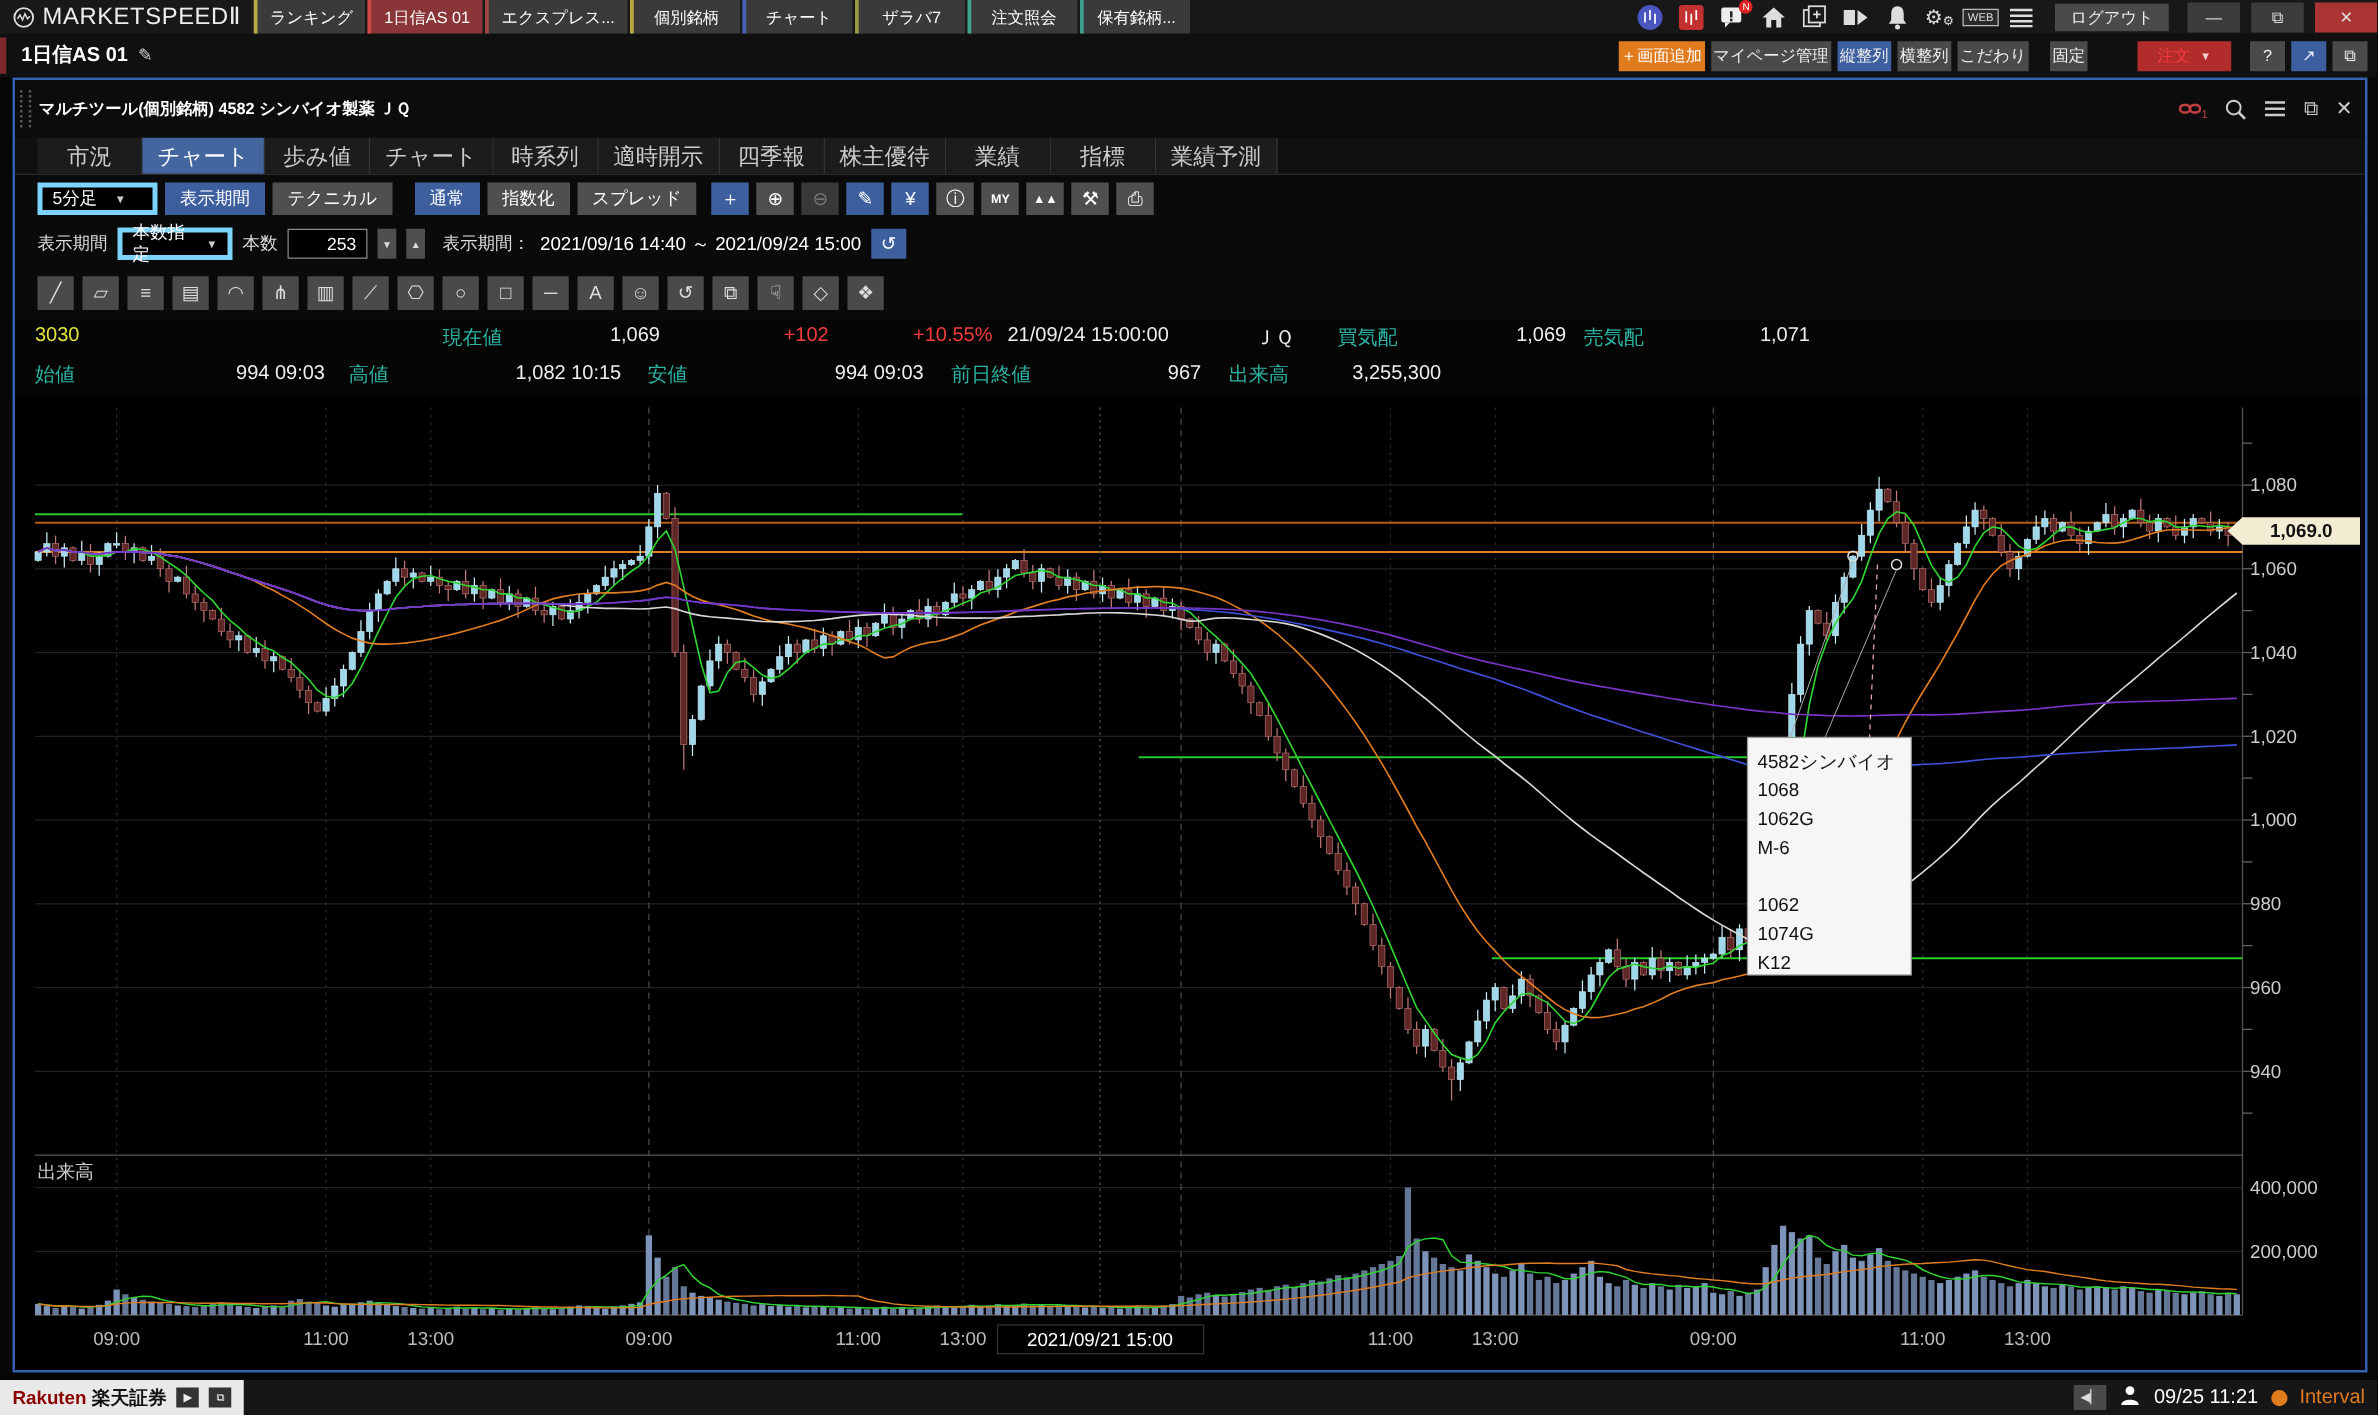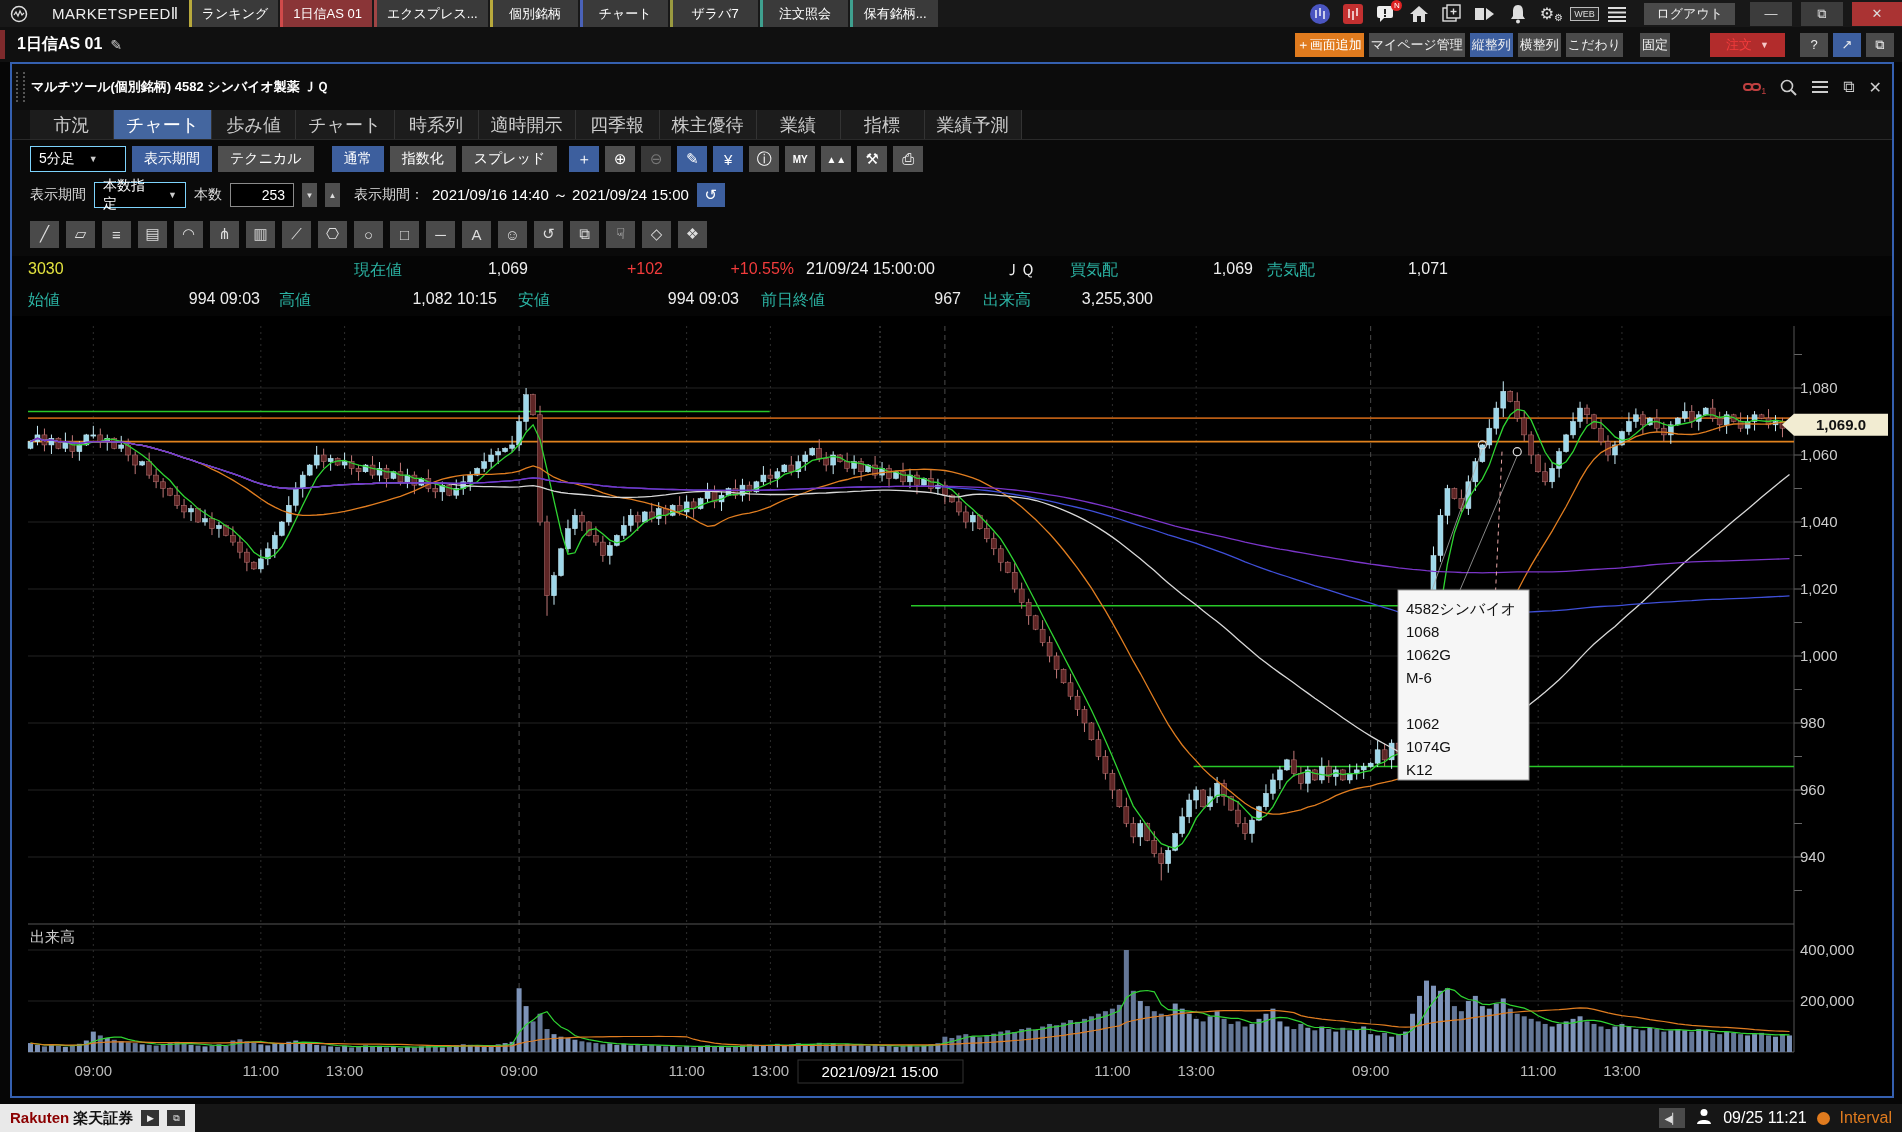--- a/index.html
+++ b/index.html
@@ -1,20 +1,20 @@
 <!DOCTYPE html>
 <html><head>
 <meta charset="utf-8">
 <style>
   html,body{margin:0;padding:0;background:#000;}
   *{box-sizing:border-box;font-family:"Liberation Sans","DejaVu Sans",sans-serif;}
   .screen{position:relative;width:1902px;height:1132px;background:#060606;overflow:hidden;color:#ddd;}
   
   .top-menu{position:absolute;left:0;top:0;width:1902px;height:27px;background:#181818;display:flex;align-items:center;}
-  .logo{display:flex;align-items:center;gap:24px;padding:0 10px;color:#eee;font-size:15px;letter-spacing:.5px;white-space:nowrap;text-align:center;}
+  .logo{display:flex;align-items:center;gap:6px;padding:0 10px;color:#eee;font-size:19px;letter-spacing:.5px;white-space:nowrap;text-align:center;}
   .menu-tabs{display:flex;height:27px;}
   .mtab{height:27px;display:flex;align-items:center;justify-content:center;min-width:88px;padding:0 10px;background:#3a3a3a;color:#fff;font-size:13px;border-left:3px solid #888;margin-right:2px;cursor:default;white-space:nowrap;}
   .mtab.active{background:#8a3537;}
   .menu-right{margin-left:auto;display:flex;align-items:center;gap:9px;padding-right:0;}
   .mi{width:24px;height:22px;display:flex;align-items:center;justify-content:center;color:#ddd;font-size:16px;position:relative;}
   .badge{position:absolute;top:-3px;right:-4px;background:#d22;color:#fff;font-size:8px;border-radius:50%;width:11px;height:11px;display:flex;align-items:center;justify-content:center;}
   .logout{background:#4a4a4a;color:#eee;font-size:13px;padding:2px 12px;margin:0 6px;}
   .winbtn{width:42px;height:24px;display:flex;align-items:center;justify-content:center;background:#3c3c3c;color:#ddd;font-size:13px;}
   .winbtn.close{background:#a33;width:50px;}
   
@@ -36,21 +36,21 @@
   .wtitle-right{margin-left:auto;display:flex;align-items:center;gap:14px;padding-right:10px;}
   .ticon{color:#ccc;font-size:16px;display:flex;align-items:center;position:relative;}
   .ticon.link{color:#c04040;font-size:14px;}
   .ticon .sub1{font-size:9px;color:#c04040;position:relative;top:4px;}
   
   .wtabs{display:flex;height:30px;background:#101010;border-bottom:1px solid #2a2a2a;padding-left:18px;}
   .wtab{min-width:84px;padding:0 12px;display:flex;align-items:center;justify-content:center;font-size:18px;color:#ccc;background:#1c1c1c;border-right:1px solid #333;cursor:default;white-space:nowrap;}
   .wtab.active{background:#44669f;color:#fff;}
   
   .tb1{height:38px;display:flex;align-items:center;gap:6px;padding-left:18px;background:#0a0a0a;}
-  .sel{background:#000;border:1px solid #7dd3fc;color:#fff;font-size:14px;height:26px;display:flex;align-items:center;padding:0 8px;gap:14px;}
+  .sel{background:#000;border:4px solid #7dd3fc;color:#fff;font-size:14px;height:26px;display:flex;align-items:center;padding:0 8px;gap:14px;}
   .sel .ar{font-size:9px;color:#ccc;}
   .tbtn{height:26px;display:flex;align-items:center;justify-content:center;padding:0 12px;font-size:14px;background:#4f4f4f;color:#fff;}
   .tbtn.on{background:#3d5f9e;}
   .ibtn{width:30px;height:26px;display:flex;align-items:center;justify-content:center;background:#4f4f4f;color:#fff;font-size:15px;}
   .ibtn.on{background:#3d5f9e;}
   .ibtn.dim{background:#383838;color:#777;}
   .ibtn.tiny{font-size:10px;font-weight:bold;}
   .tb2{height:34px;display:flex;align-items:center;gap:8px;padding-left:18px;background:#0a0a0a;font-size:14px;color:#ddd;}
   .numbox{background:#000;border:1px solid #8a8a8a;color:#fff;height:24px;display:flex;align-items:center;justify-content:flex-end;padding:0 8px;width:64px;font-size:14px;}
   .spin{width:15px;height:24px;background:#4f4f4f;display:flex;align-items:center;justify-content:center;font-size:8px;color:#ddd;}

